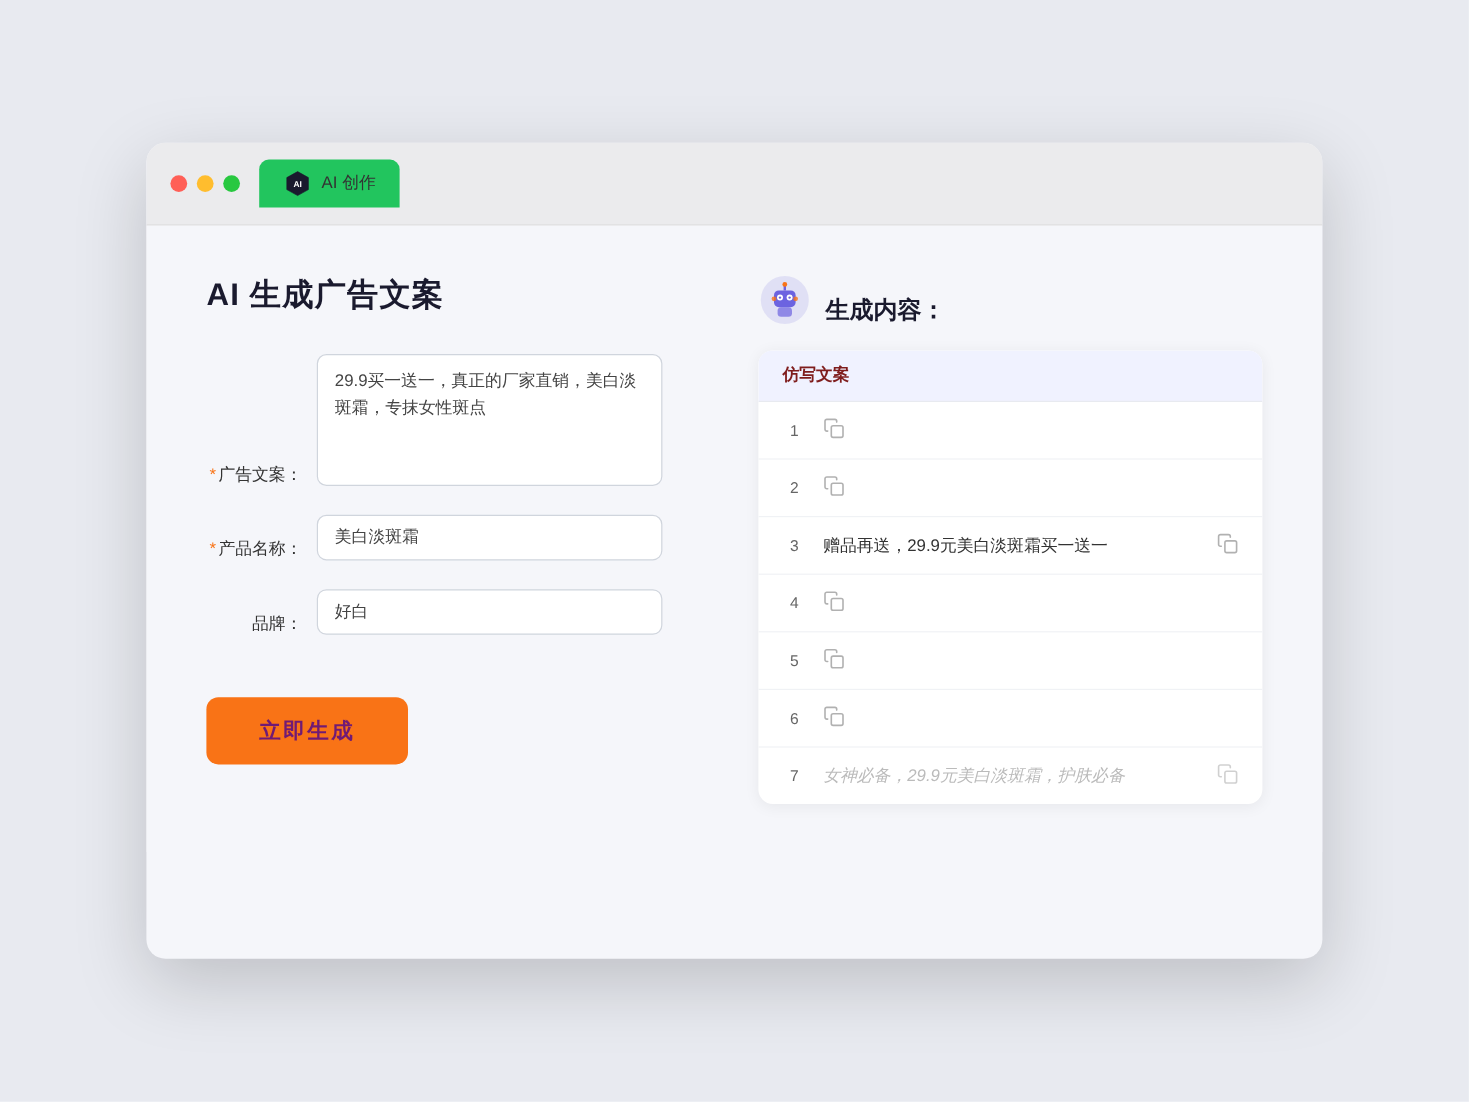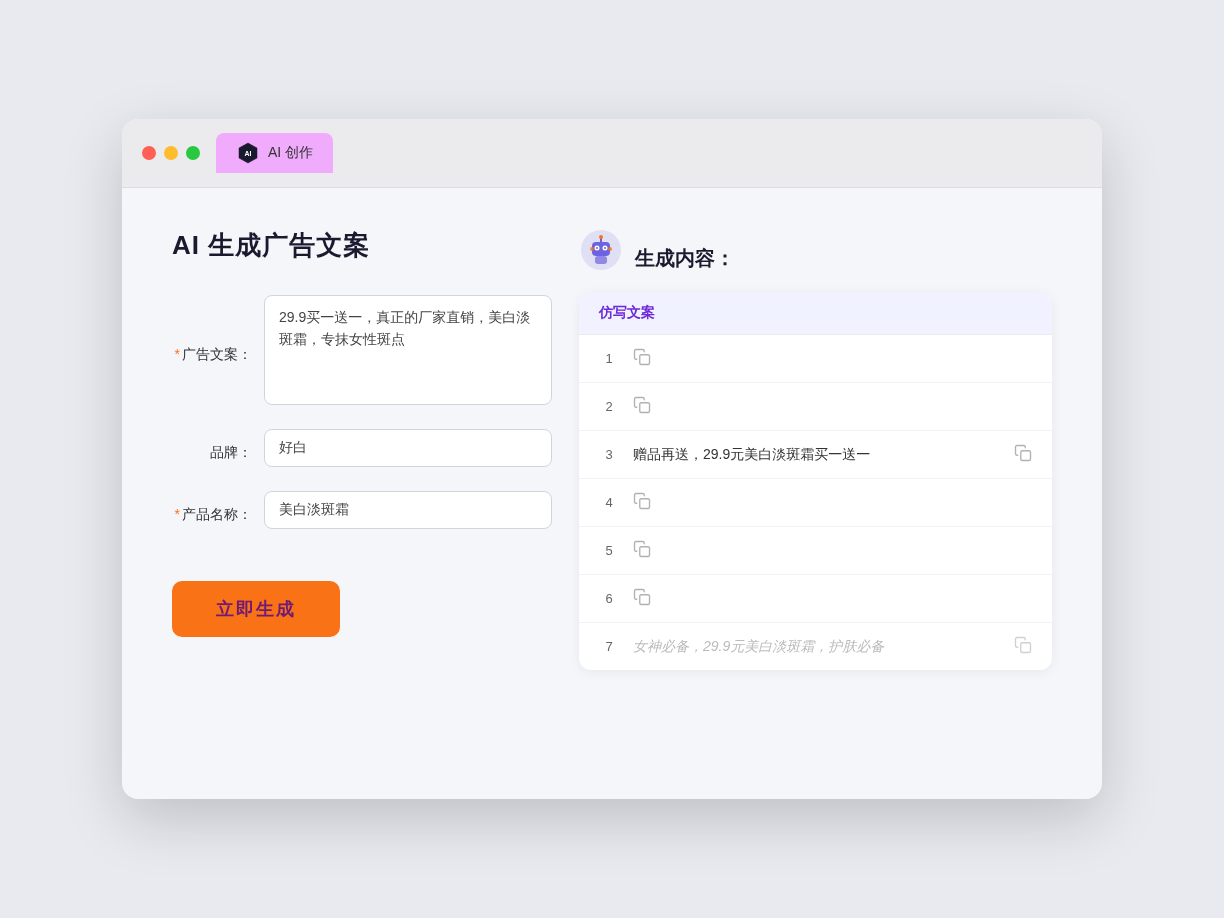--- a/index.html
+++ b/index.html
@@ -43,60 +43,60 @@
       width: 14px;
       height: 14px;
       border-radius: 50%;
     }
 
     .traffic-light.close { background: #ff5f57; }
     .traffic-light.minimize { background: #ffbd2e; }
     .traffic-light.maximize { background: #28c840; }
 
     .tab {
-      background: #f0abfc;
+      background: #22c55e;
       border-radius: 8px 8px 0 0;
       padding: 8px 20px;
       display: flex;
       align-items: center;
       gap: 8px;
       font-size: 14px;
       color: #333;
       font-weight: 500;
     }
 
     .tab-icon {
       width: 24px;
       height: 24px;
     }
 
     .browser-content {
       background: #f5f6fa;
       padding: 40px 50px;
       display: flex;
-      gap: 27px;
+      gap: 80px;
     }
 
     
     .left-panel {
       flex: 0 0 380px;
     }
 
     .page-title {
       font-size: 26px;
       font-weight: 700;
       color: #1a1a2e;
       margin-bottom: 32px;
       letter-spacing: 1px;
     }
 
     .form-group {
       margin-bottom: 24px;
       display: flex;
-      align-items: center;
+      align-items: flex-end;
       gap: 12px;
       margin-top: 17px;
     }
 
     .form-label {
       font-size: 14px;
       color: #333;
       white-space: nowrap;
       padding-top: 10px;
       min-width: 80px;
@@ -168,21 +168,21 @@
       border-radius: 12px;
       overflow: hidden;
       box-shadow: 0 2px 12px rgba(0,0,0,0.06);
     }
 
     .table-header {
       background: #f0f2ff;
       padding: 12px 20px;
       font-size: 14px;
       font-weight: 600;
-      color: #6d28d9;
+      color: #7f1d1d;
       border-bottom: 1px solid #e8eaf0;
     }
 
     .table-row {
       display: flex;
       align-items: center;
       padding: 13px 20px;
       border-bottom: 1px solid #f0f2f5;
       gap: 14px;
     }
@@ -238,30 +238,30 @@
       
       <div class="form-group">
         <label class="form-label">
           <span class="required-mark">*</span><span>广告文案：</span>
         </label>
         <textarea class="form-input" style="">29.9买一送一，真正的厂家直销，美白淡斑霜，专抹女性斑点</textarea>
       </div>
 
       
       <div class="form-group">
-        <label class="form-label">品牌：</label>
-        <input type="text" class="form-input" value="好白" style="">
-      </div>
-
-      
-      <div class="form-group">
         <label class="form-label">
           <span class="required-mark">*</span><span>产品名称：</span>
         </label>
         <input type="text" class="form-input" value="美白淡斑霜" style="">
+      </div>
+
+      
+      <div class="form-group">
+        <label class="form-label">品牌：</label>
+        <input type="text" class="form-input" value="好白" style="">
       </div>
 
       <button class="generate-btn">立即生成</button>
     </div>
 
     <div class="right-panel">
       <div class="result-header">
 
         <svg class="robot-icon" viewBox="0 0 44 44" fill="none" xmlns="http://www.w3.org/2000/svg">
           <circle cx="22" cy="22" r="20" fill="#6c63e0" opacity="0.15"></circle>

